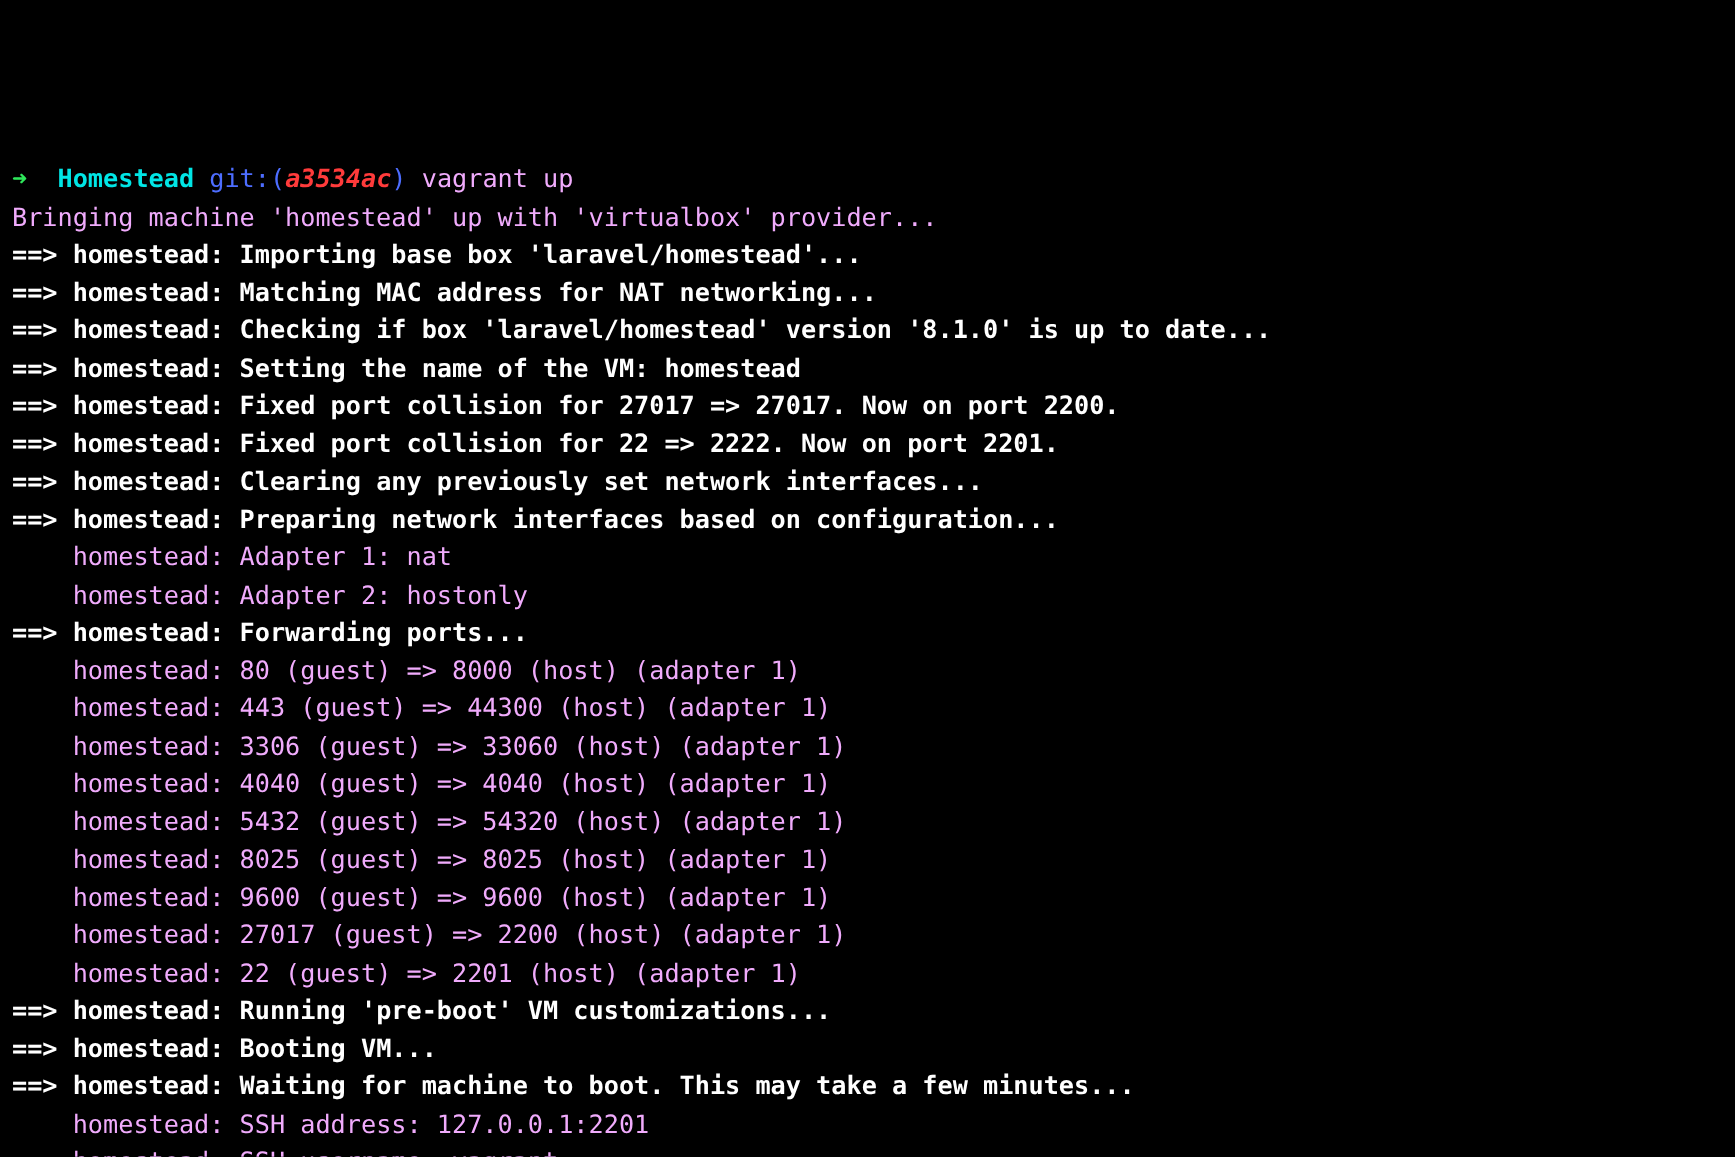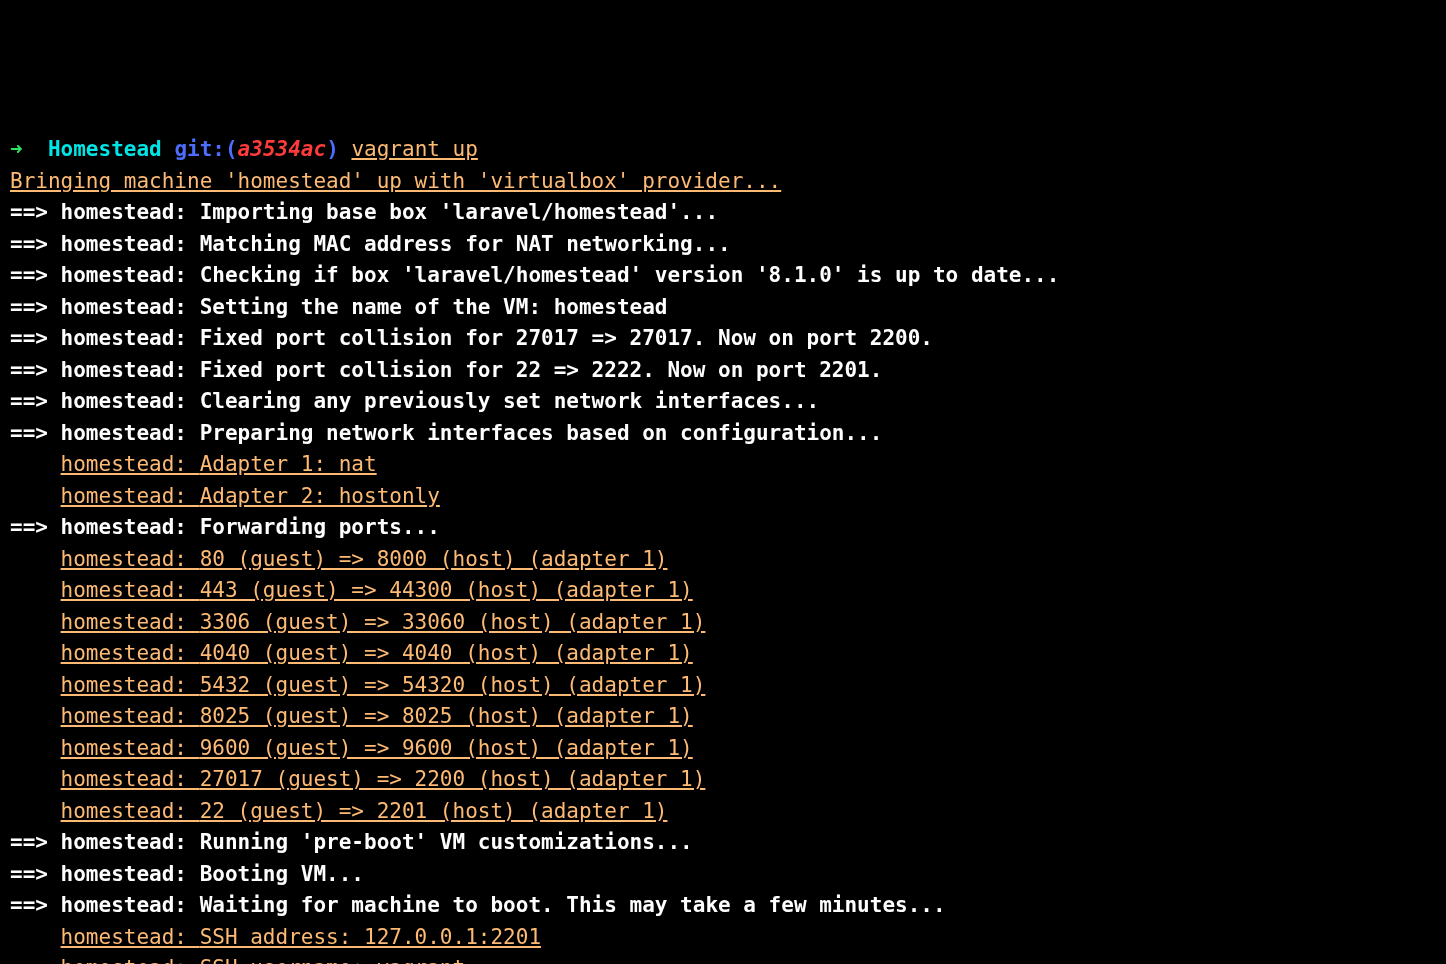--- a/index.html
+++ b/index.html
@@ -10,23 +10,23 @@
       font-size: 21px;
       line-height: 1.5;
       padding: 8px 10px;
       white-space: pre;
       overflow: hidden;
       width: 1446px;
       height: 964px;
     }
     .arrow-green { color: #2ee65a; font-weight: bold; }
     .cyan-bold { color: #00e5e5; font-weight: bold; }
-    .blue-bold { color: #4d6dff; font-weight: bold; }
+    .blue-bold { color: #4d6dff; font-weight: normal; }
     .red-bold { color: #ff3b3b; font-weight: bold; font-style: italic; }
-    .dim-white { color: #fdba74; text-decoration: underline; }
+    .dim-white { color: #f0abfc; }
     .bold-white { color: #fff; font-weight: bold; }
     .line { display: block; }
   </style>
 </head>
 <body>
 
 
 
 <div id="terminal"><span class="line"><span class="arrow-green">➜  </span><span class="cyan-bold">Homestead</span><span> </span><span class="blue-bold">git:(</span><span class="red-bold">a3534ac</span><span class="blue-bold">)</span><span> </span><span class="dim-white">vagrant up</span></span><span class="line"><span class="dim-white">Bringing machine 'homestead' up with 'virtualbox' provider...</span></span><span class="line"><span class="bold-white">==&gt; </span><span class="bold-white">homestead: </span><span class="bold-white">Importing base box 'laravel/homestead'...</span></span><span class="line"><span class="bold-white">==&gt; </span><span class="bold-white">homestead: </span><span class="bold-white">Matching MAC address for NAT networking...</span></span><span class="line"><span class="bold-white">==&gt; </span><span class="bold-white">homestead: </span><span class="bold-white">Checking if box 'laravel/homestead' version '8.1.0' is up to date...</span></span><span class="line"><span class="bold-white">==&gt; </span><span class="bold-white">homestead: </span><span class="bold-white">Setting the name of the VM: homestead</span></span><span class="line"><span class="bold-white">==&gt; </span><span class="bold-white">homestead: </span><span class="bold-white">Fixed port collision for 27017 =&gt; 27017. Now on port 2200.</span></span><span class="line"><span class="bold-white">==&gt; </span><span class="bold-white">homestead: </span><span class="bold-white">Fixed port collision for 22 =&gt; 2222. Now on port 2201.</span></span><span class="line"><span class="bold-white">==&gt; </span><span class="bold-white">homestead: </span><span class="bold-white">Clearing any previously set network interfaces...</span></span><span class="line"><span class="bold-white">==&gt; </span><span class="bold-white">homestead: </span><span class="bold-white">Preparing network interfaces based on configuration...</span></span><span class="line"><span>    </span><span class="dim-white">homestead: </span><span class="dim-white">Adapter 1: nat</span></span><span class="line"><span>    </span><span class="dim-white">homestead: </span><span class="dim-white">Adapter 2: hostonly</span></span><span class="line"><span class="bold-white">==&gt; </span><span class="bold-white">homestead: </span><span class="bold-white">Forwarding ports...</span></span><span class="line"><span>    </span><span class="dim-white">homestead: </span><span class="dim-white">80 (guest) =&gt; 8000 (host) (adapter 1)</span></span><span class="line"><span>    </span><span class="dim-white">homestead: </span><span class="dim-white">443 (guest) =&gt; 44300 (host) (adapter 1)</span></span><span class="line"><span>    </span><span class="dim-white">homestead: </span><span class="dim-white">3306 (guest) =&gt; 33060 (host) (adapter 1)</span></span><span class="line"><span>    </span><span class="dim-white">homestead: </span><span class="dim-white">4040 (guest) =&gt; 4040 (host) (adapter 1)</span></span><span class="line"><span>    </span><span class="dim-white">homestead: </span><span class="dim-white">5432 (guest) =&gt; 54320 (host) (adapter 1)</span></span><span class="line"><span>    </span><span class="dim-white">homestead: </span><span class="dim-white">8025 (guest) =&gt; 8025 (host) (adapter 1)</span></span><span class="line"><span>    </span><span class="dim-white">homestead: </span><span class="dim-white">9600 (guest) =&gt; 9600 (host) (adapter 1)</span></span><span class="line"><span>    </span><span class="dim-white">homestead: </span><span class="dim-white">27017 (guest) =&gt; 2200 (host) (adapter 1)</span></span><span class="line"><span>    </span><span class="dim-white">homestead: </span><span class="dim-white">22 (guest) =&gt; 2201 (host) (adapter 1)</span></span><span class="line"><span class="bold-white">==&gt; </span><span class="bold-white">homestead: </span><span class="bold-white">Running 'pre-boot' VM customizations...</span></span><span class="line"><span class="bold-white">==&gt; </span><span class="bold-white">homestead: </span><span class="bold-white">Booting VM...</span></span><span class="line"><span class="bold-white">==&gt; </span><span class="bold-white">homestead: </span><span class="bold-white">Waiting for machine to boot. This may take a few minutes...</span></span><span class="line"><span>    </span><span class="dim-white">homestead: </span><span class="dim-white">SSH address: 127.0.0.1:2201</span></span><span class="line"><span>    </span><span class="dim-white">homestead: </span><span class="dim-white">SSH username: vagrant</span></span></div>
 

